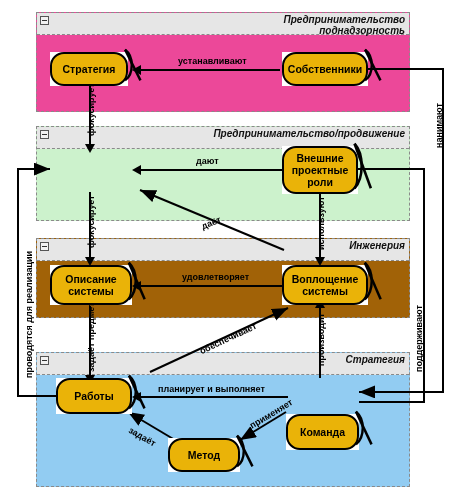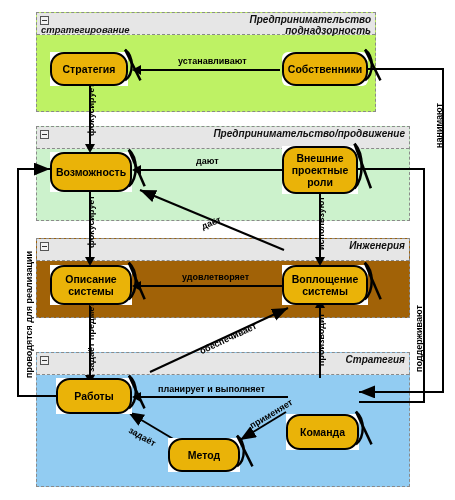--- a/index.html
+++ b/index.html
@@ -40,28 +40,27 @@
           transform-origin:0 0;}
   .dlabel{position:absolute;font-size:9px;font-weight:bold;color:#000;white-space:nowrap;
           transform-origin:0 0;}
   .diag{position:absolute;left:0;top:0;width:455px;height:500px;pointer-events:none;}
 </style>
 </head>
 <body>
 
 <div id="canvas">
 
-  <div class="lane" style="left:36px;top:12px;width:340px;height:100px;background:#bef264;">
+  <div class="lane" style="left:36px;top:12px;width:374px;height:100px;background:#ec4899;">
     <div class="lane-header"></div>
     <div class="collapse-box"></div>
     <div class="lane-title">
       <div>Предпринимательство</div>
       <div>поднадзорность</div>
     </div>
-    <div class="lane-sub">стратегирование</div>
   </div>
 
   <div class="lane" style="left:36px;top:126px;width:374px;height:95px;background:#ccf2cc;">
     <div class="lane-header"></div>
     <div class="collapse-box"></div>
     <div class="lane-title">
       <div>Предпринимательство/продвижение</div>
     </div>
   </div>
 
@@ -151,39 +150,30 @@
   <div class="node" style="left:50px;top:52px;width:78px;height:34px;">
     <div class="body">
       <span class="label">Стратегия</span>
     </div>
     <svg class="xmark" viewBox="0 0 28 42">
       <path d="M3,2 C14,10 14,32 3,40" stroke="#000" stroke-width="3" fill="none"></path>
       <line x1="3" y1="2" x2="22" y2="40" stroke="#000" stroke-width="3"></line>
     </svg>
   </div>
 
-  <div class="node" style="left:282px;top:52px;width:86px;height:34px;border-radius:6px;">
+  <div class="node" style="left:282px;top:52px;width:86px;height:34px;">
     <div class="body">
       <span class="label">Собственники</span>
     </div>
     <svg class="xmark" viewBox="0 0 28 42">
       <path d="M3,2 C14,10 14,32 3,40" stroke="#000" stroke-width="3" fill="none"></path>
       <line x1="3" y1="2" x2="22" y2="40" stroke="#000" stroke-width="3"></line>
     </svg>
   </div>
 
-  <div class="node" style="left:50px;top:152px;width:82px;height:40px;">
-    <div class="body">
-      <span class="label">Возможность</span>
-    </div>
-    <svg class="xmark" viewBox="0 0 28 48">
-      <path d="M3,2 C14,12 14,36 3,46" stroke="#000" stroke-width="3" fill="none"></path>
-      <line x1="3" y1="2" x2="22" y2="46" stroke="#000" stroke-width="3"></line>
-    </svg>
-  </div>
 
   <div class="node" style="left:282px;top:146px;width:76px;height:48px;">
     <div class="body">
       <span class="label" style="display:block;">
         <span>Внешние</span><br>
         <span>проектные</span><br>
         <span>роли</span>
       </span>
     </div>
     <svg class="xmark" viewBox="0 0 28 56">

